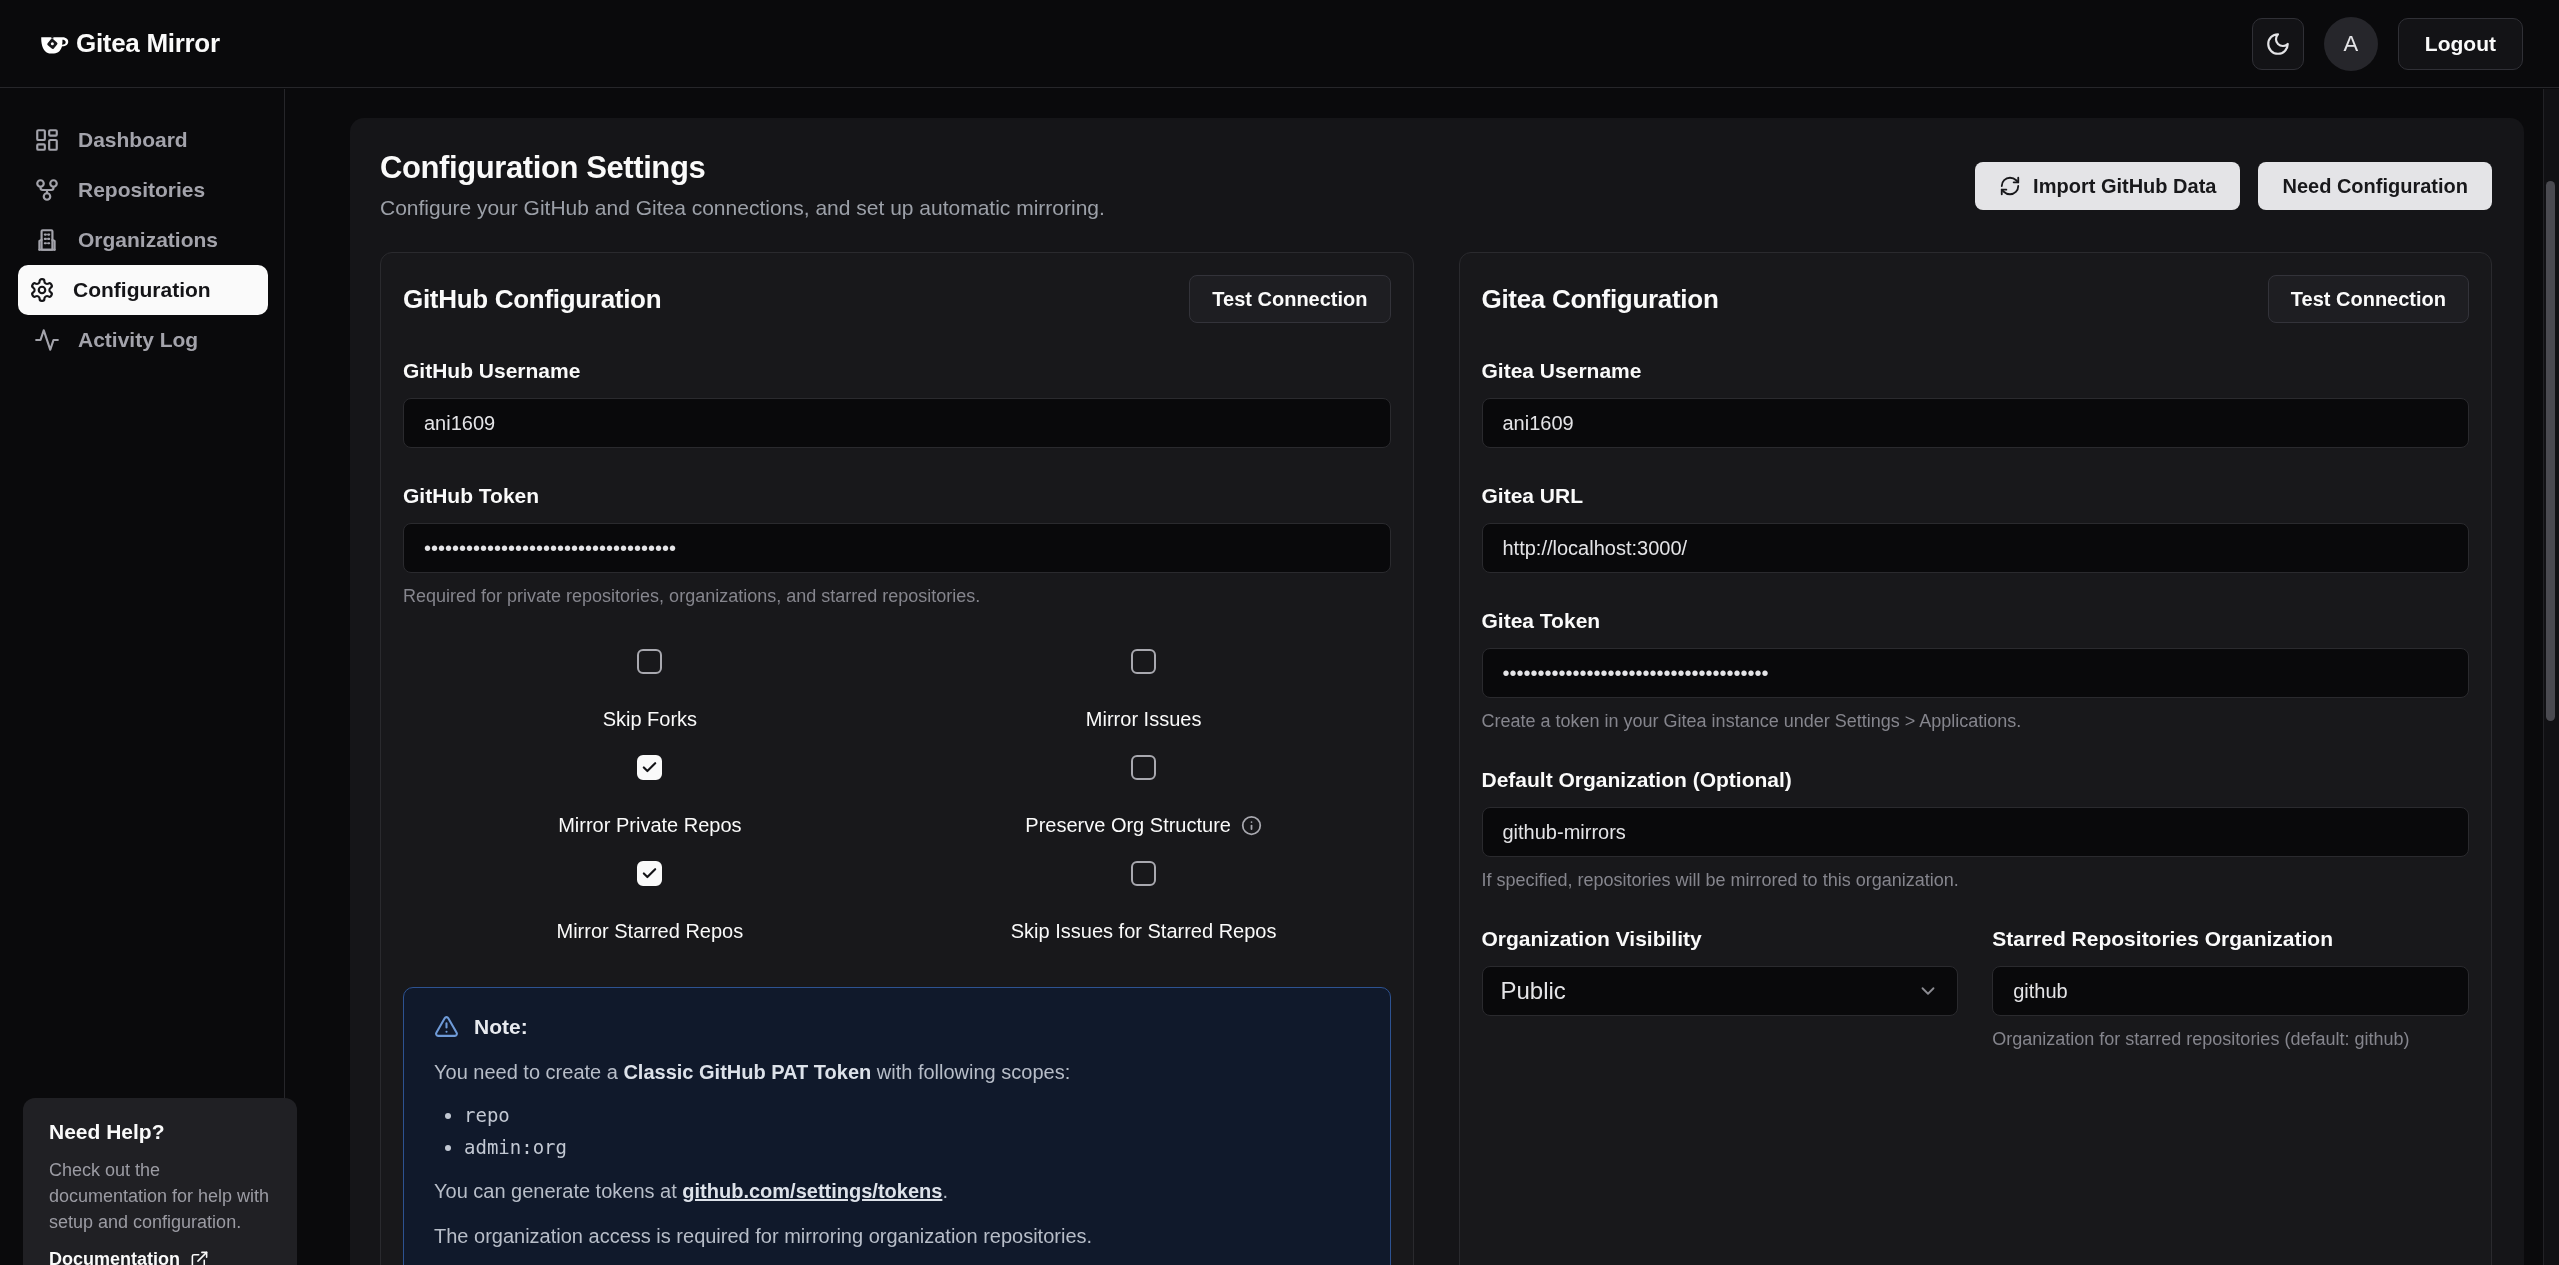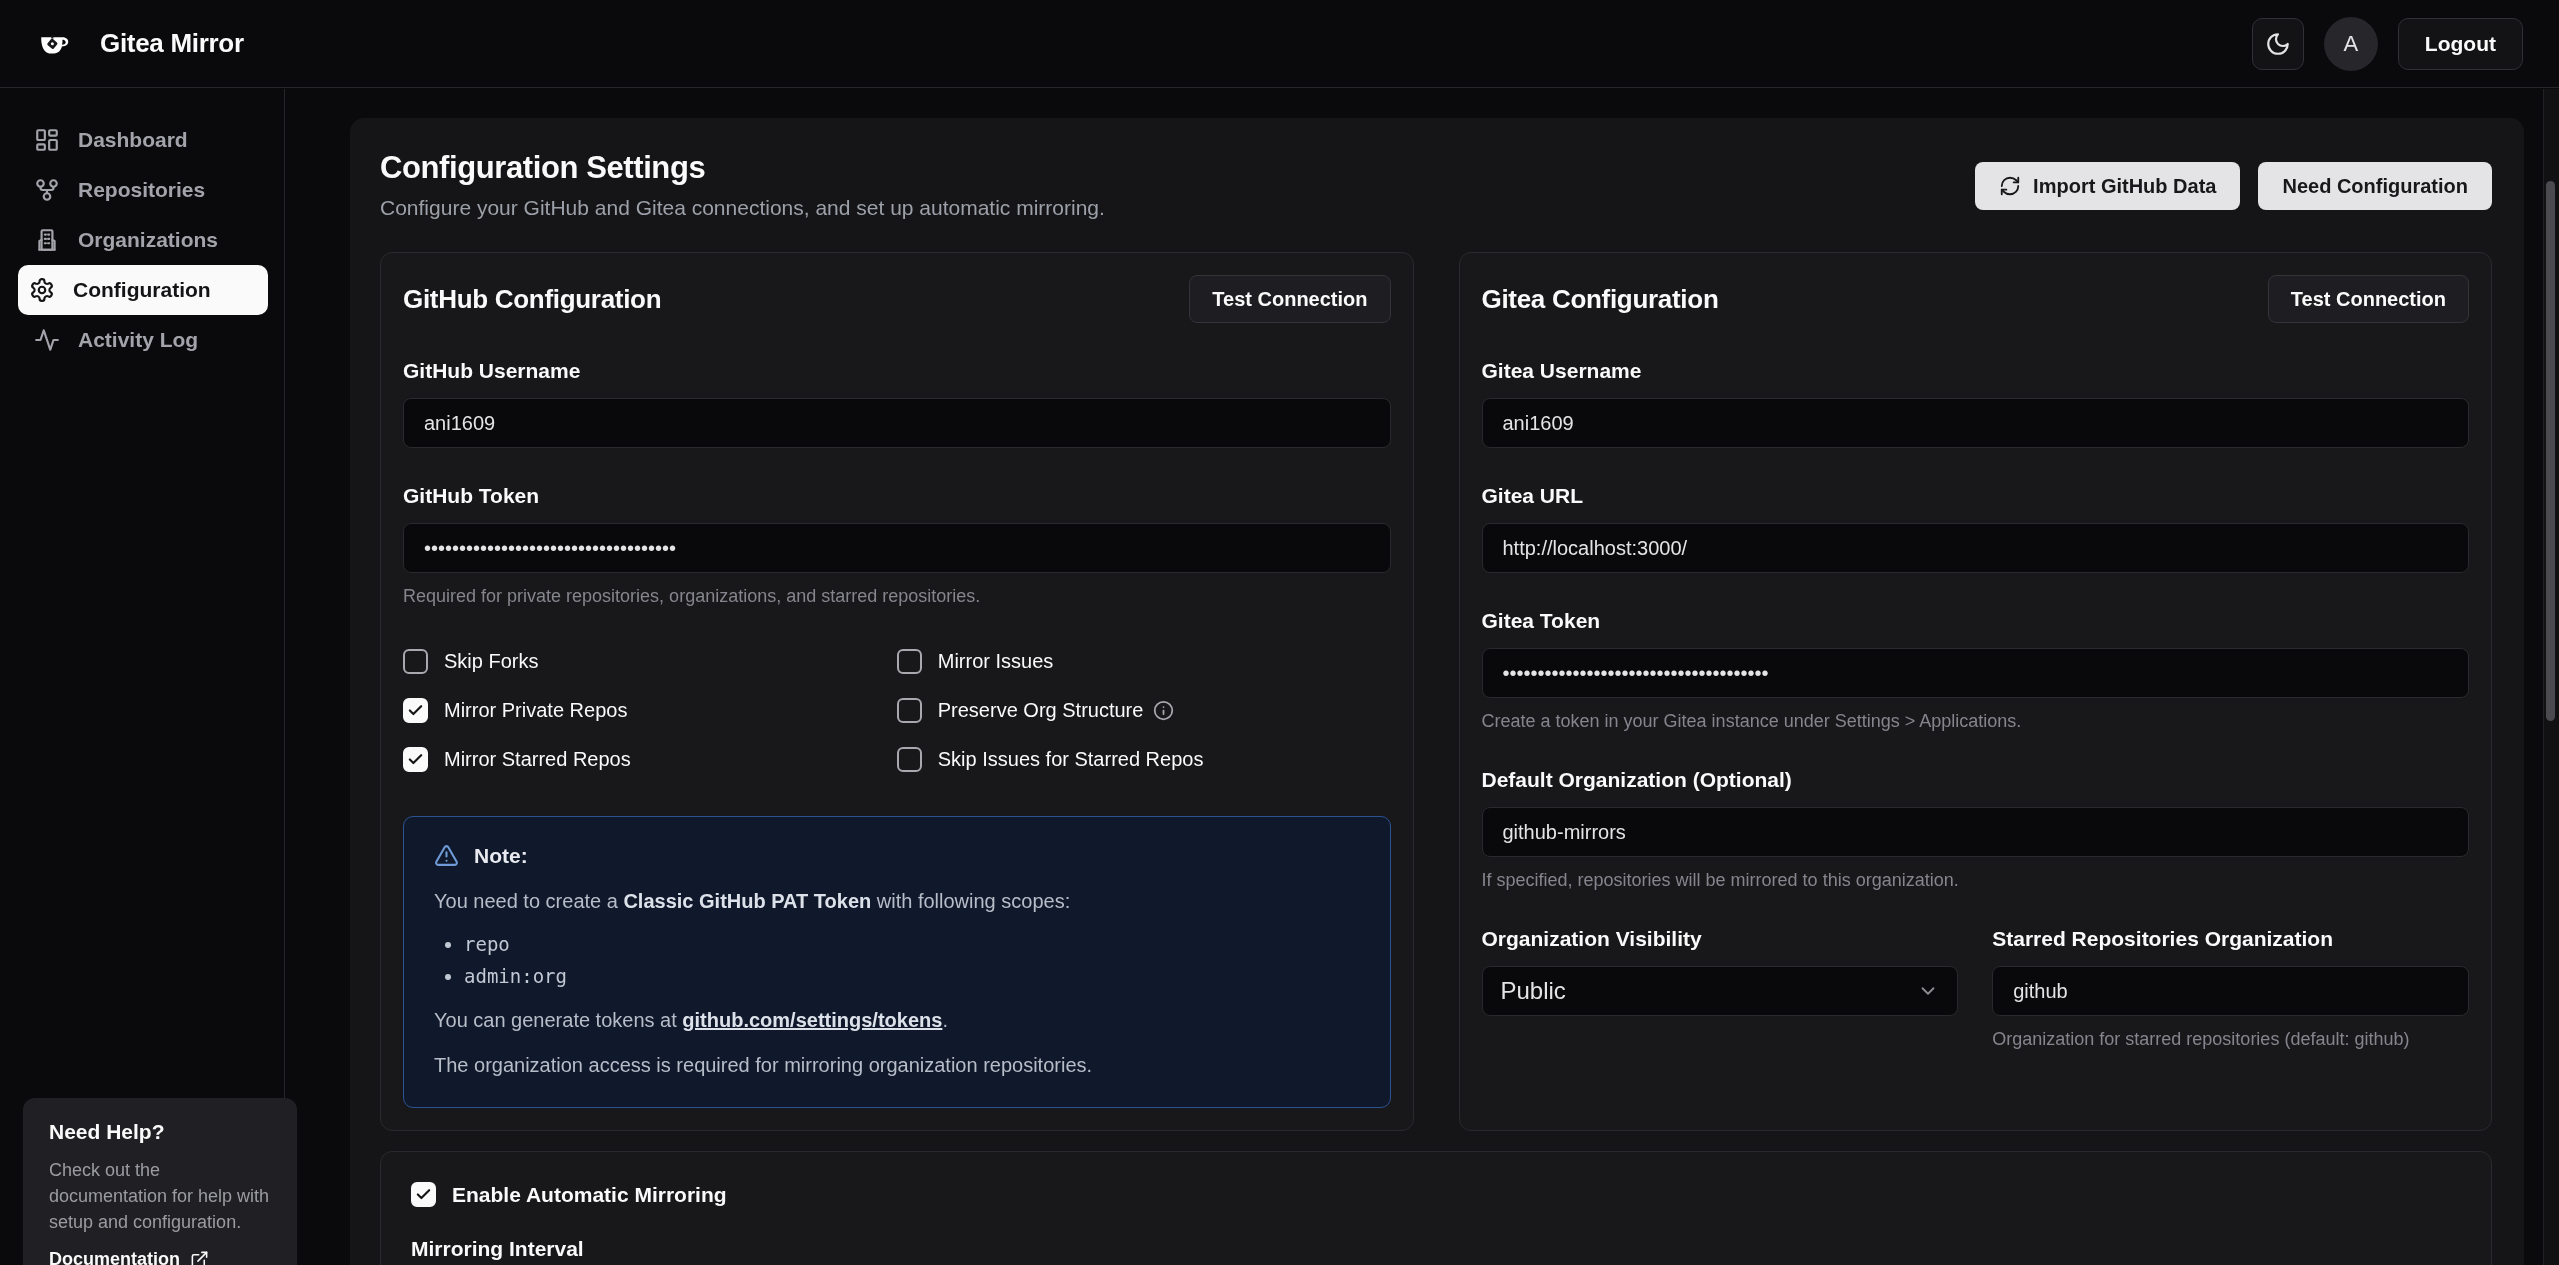--- a/index.html
+++ b/index.html
@@ -3,21 +3,21 @@
 <meta charset="utf-8">
 <style>
   * { margin:0; padding:0; box-sizing:border-box; }
   html,body { width:2559px; height:1265px; overflow:hidden; background:#0a0a0c;
               font-family:"Liberation Sans", sans-serif; color:#fafafa; }
 
   
   .navbar { position:absolute; left:0; top:0; width:2559px; height:88px;
             background:#0a0a0c; border-bottom:1px solid #26262a;
             display:flex; align-items:center; justify-content:space-between; padding:0 36px; }
-  .brand { display:flex; align-items:center; gap:28px; }
+  .brand { display:flex; align-items:center; gap:4px; }
   .brand-title { font-size:26px; font-weight:bold; letter-spacing:-0.3px; }
   .nav-right { display:flex; align-items:center; gap:20px; }
   .icon-btn { width:52px; height:52px; border:1px solid #303036; border-radius:10px;
               background:#131316; display:flex; align-items:center; justify-content:center;
               color:#e4e4e7; cursor:pointer; }
   .avatar { width:54px; height:54px; border-radius:50%; background:#26262b;
             display:flex; align-items:center; justify-content:center;
             font-size:22px; color:#e4e4e7; cursor:pointer; }
   .logout-btn { height:52px; padding:0 26px; border:1px solid #303036; border-radius:10px;
                 background:#131316; color:#fafafa; font-size:21px; font-weight:600;
@@ -62,21 +62,21 @@
   .helper { margin-top:13px; font-size:18px; color:#85858d; }
 
   .select-box { width:100%; height:50px; background:#09090b; border:1px solid #2a2a2e;
                 border-radius:8px; padding:0 18px; font-size:24px; color:#e4e4e7;
                 display:flex; align-items:center; justify-content:space-between; cursor:pointer; }
   .select-box .chev { color:#8b8b92; }
 
   
   .cb-grid { margin-top:42px; display:grid; grid-template-columns:1fr 1fr;
              grid-auto-flow:column; grid-template-rows:repeat(3,auto); row-gap:24px; }
-  .cb { display:flex; align-items:center; gap:16px; cursor:pointer; }
+  .cb { display:flex; align-items:center; gap:34px; cursor:pointer;flex-direction:column; }
   .cb-box { width:25px; height:25px; border:2px solid #a8a8af; border-radius:6px;
             background:transparent; flex:0 0 auto;
             display:flex; align-items:center; justify-content:center; }
   .cb-box.checked { background:#fafafa; border-color:#fafafa; color:#141417; }
   .cb-label { font-size:20px; color:#fafafa; display:flex; align-items:center; gap:10px; }
   .cb-label .info { color:#a8a8af; display:inline-flex; }
 
   
   .note { margin-top:44px; background:#10192b; border:1px solid #2d5291; border-radius:10px;
           padding:26px 30px 30px 30px; }

